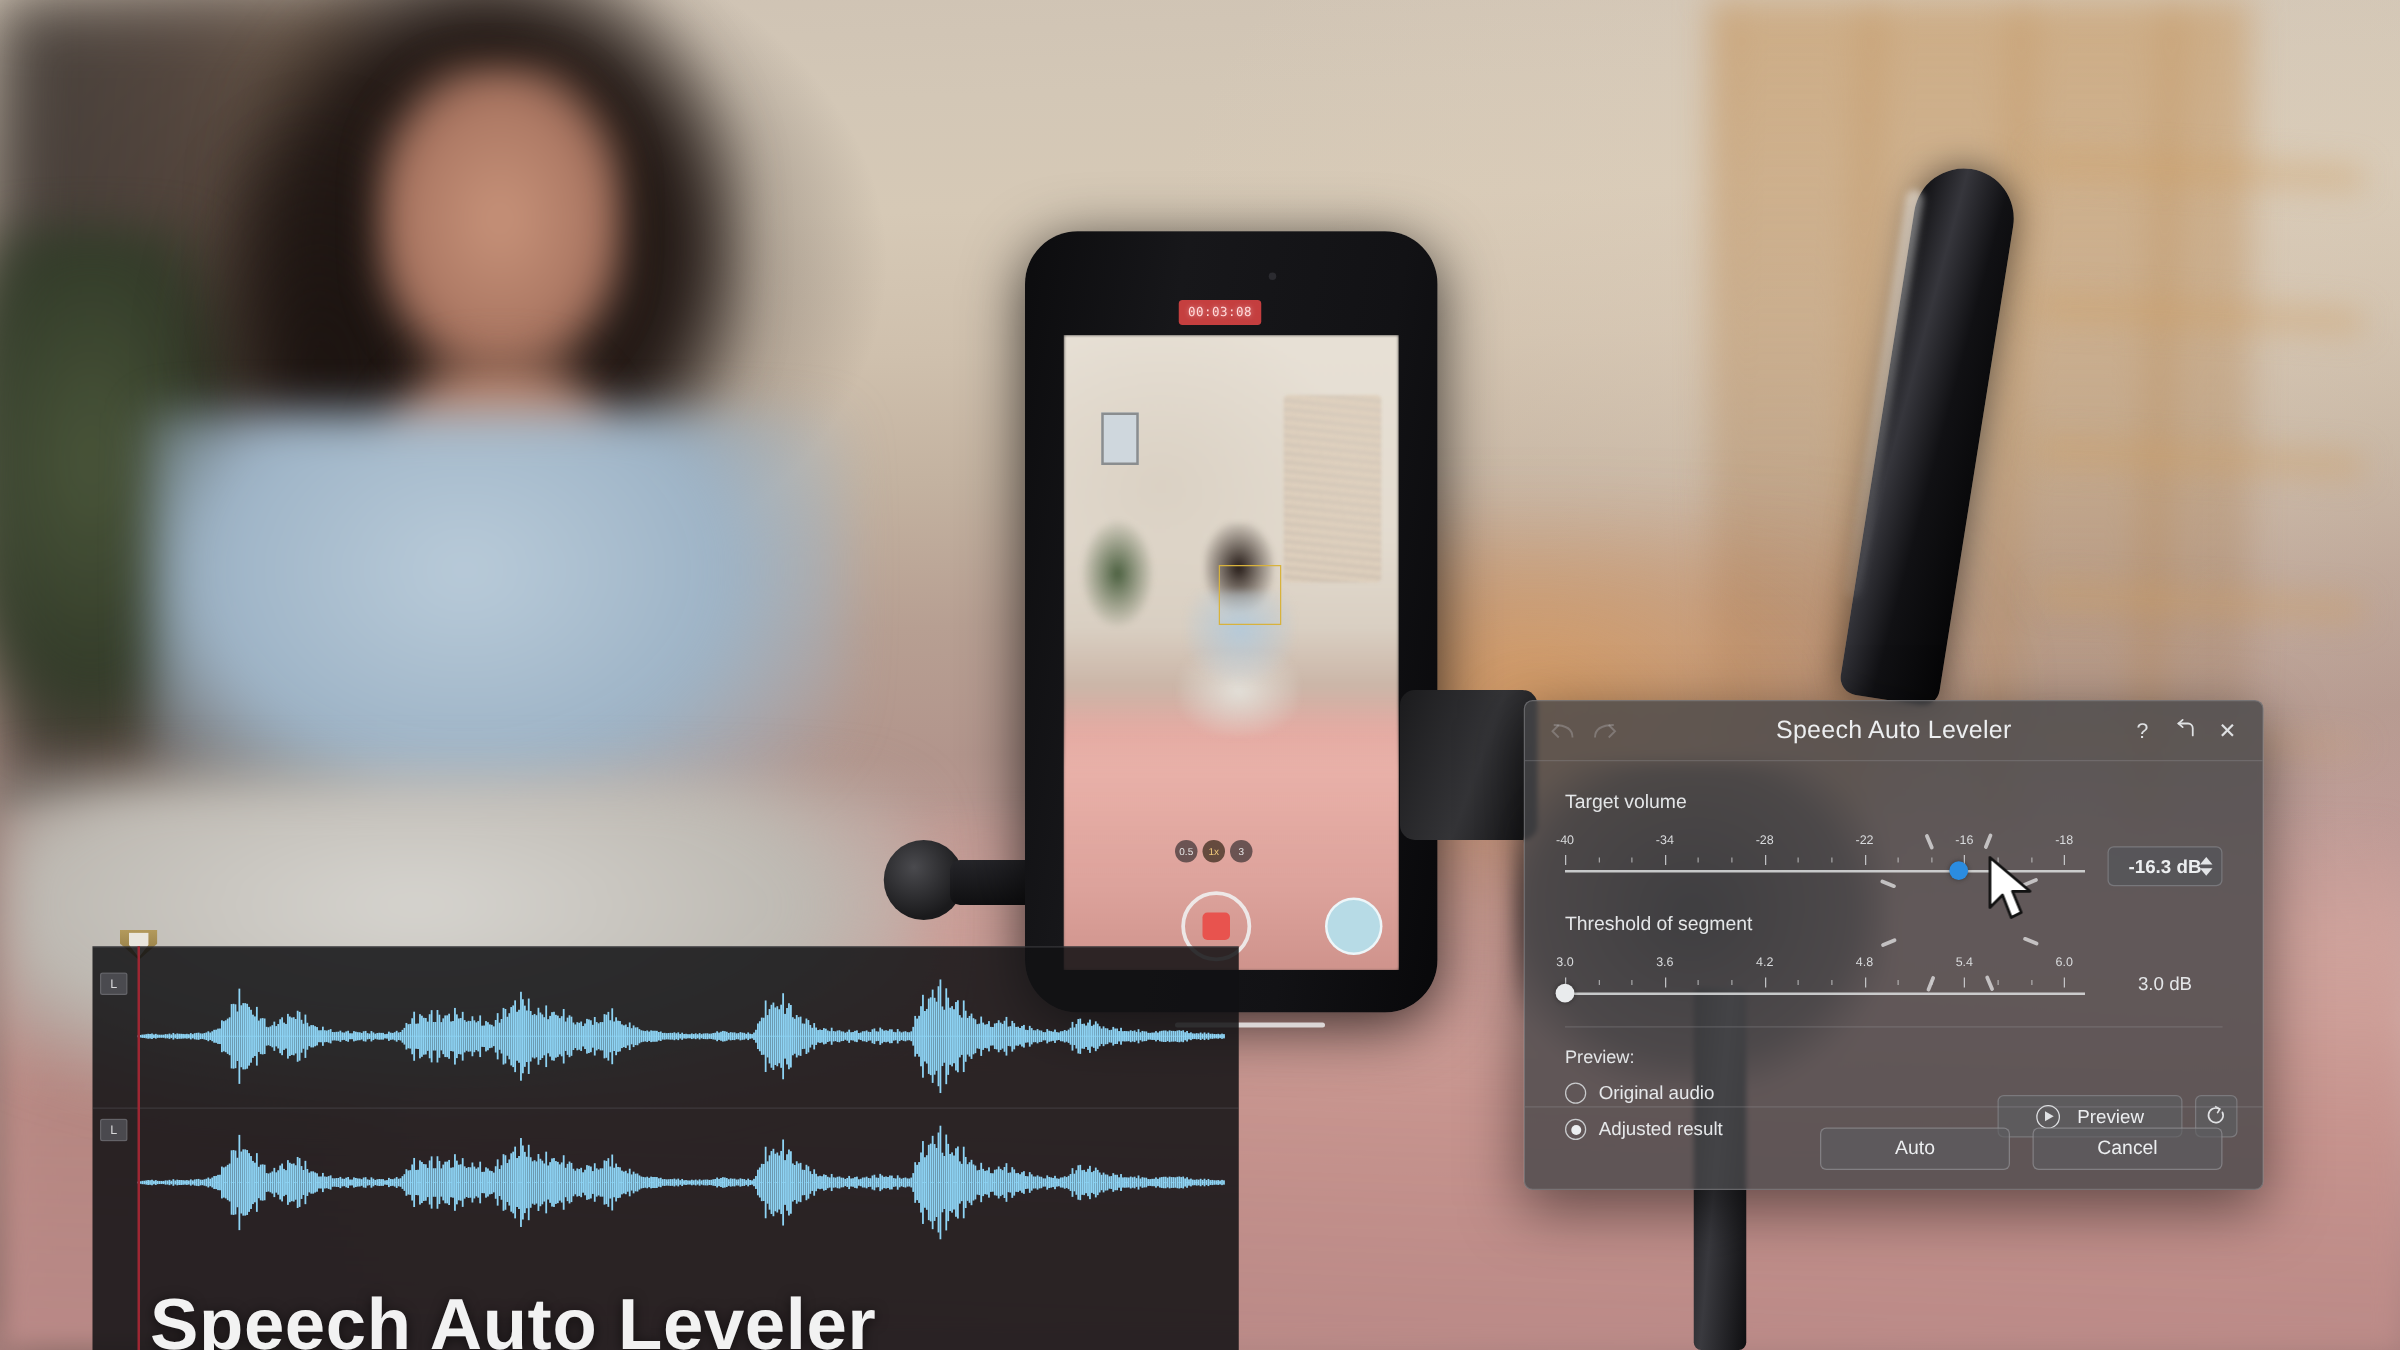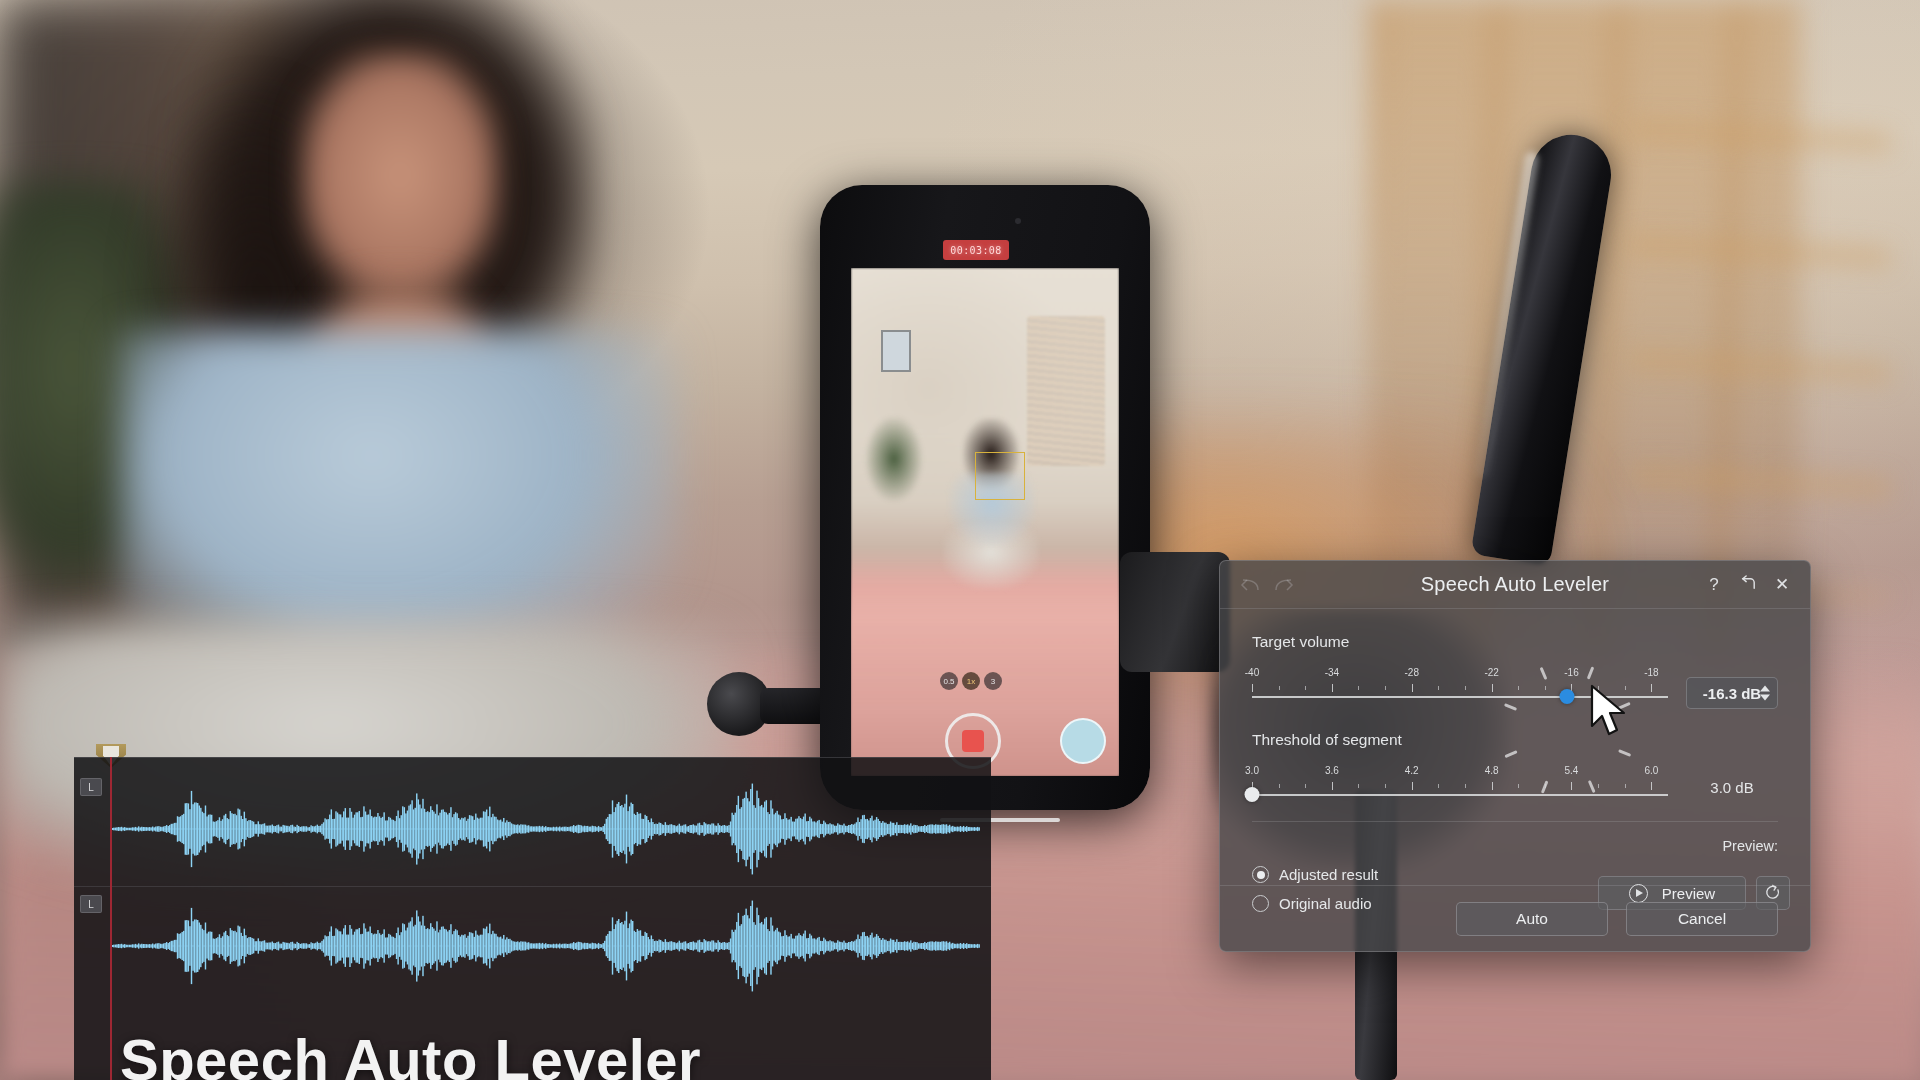--- a/index.html
+++ b/index.html
@@ -349,21 +349,21 @@
   .spin-arrows i {
     width: 0; height: 0; border-left: 5px solid transparent; border-right: 5px solid transparent;
   }
   .spin-arrows i.up { border-bottom: 6px solid #e3e5e7; }
   .spin-arrows i.dn { border-top: 6px solid #e3e5e7; }
   .plain-value { margin-top: 14px; font-size: 15px; color: #e4e6e8; width: 92px; text-align: center; }
 
   .dlg-sep { height: 1px; background: rgba(160,160,165,.28); margin: 18px 0 0 0; }
 
   .preview-sec { padding: 16px 32px 0 32px; position: relative; }
-  .preview-label { font-size: 14.5px; color: #e4e6e8; margin-bottom: 12px; text-align: right; }
+  .preview-label { font-size: 14.5px; color: #e4e6e8; margin-bottom: 12px; }
   .radio-row { display: flex; align-items: center; gap: 10px; margin-bottom: 12px; }
   .radio {
     width: 17px; height: 17px; border-radius: 50%;
     border: 1.6px solid #c9cbcd; display:flex; align-items:center; justify-content:center;
   }
   .radio.on::after { content:""; width: 8px; height: 8px; border-radius: 50%; background: #eceef0; }
   .radio-label { font-size: 15px; color: #e6e8ea; }
 
   .preview-actions {
     position: absolute; right: 20px; bottom: 2px; display: flex; align-items: center; gap: 10px;
@@ -1743,26 +1743,26 @@
         </div>
       </div>
 
       <div class="dlg-sep"></div>
     </div>
 
     <div class="preview-sec">
       <div class="preview-label">Preview:</div>
 
       <div class="radio-row">
+        <span class="radio"></span>
+        <span class="radio-label">Original audio</span>
+      </div>
+      <div class="radio-row">
         <span class="radio on"></span>
         <span class="radio-label">Adjusted result</span>
-      </div>
-      <div class="radio-row">
-        <span class="radio"></span>
-        <span class="radio-label">Original audio</span>
       </div>
 
       <div class="preview-actions">
         <div class="btn-preview">
           <span class="play-ico">
               <i></i>
             </span>
           <span>Preview</span>
         </div>
         <div class="btn-reset">

